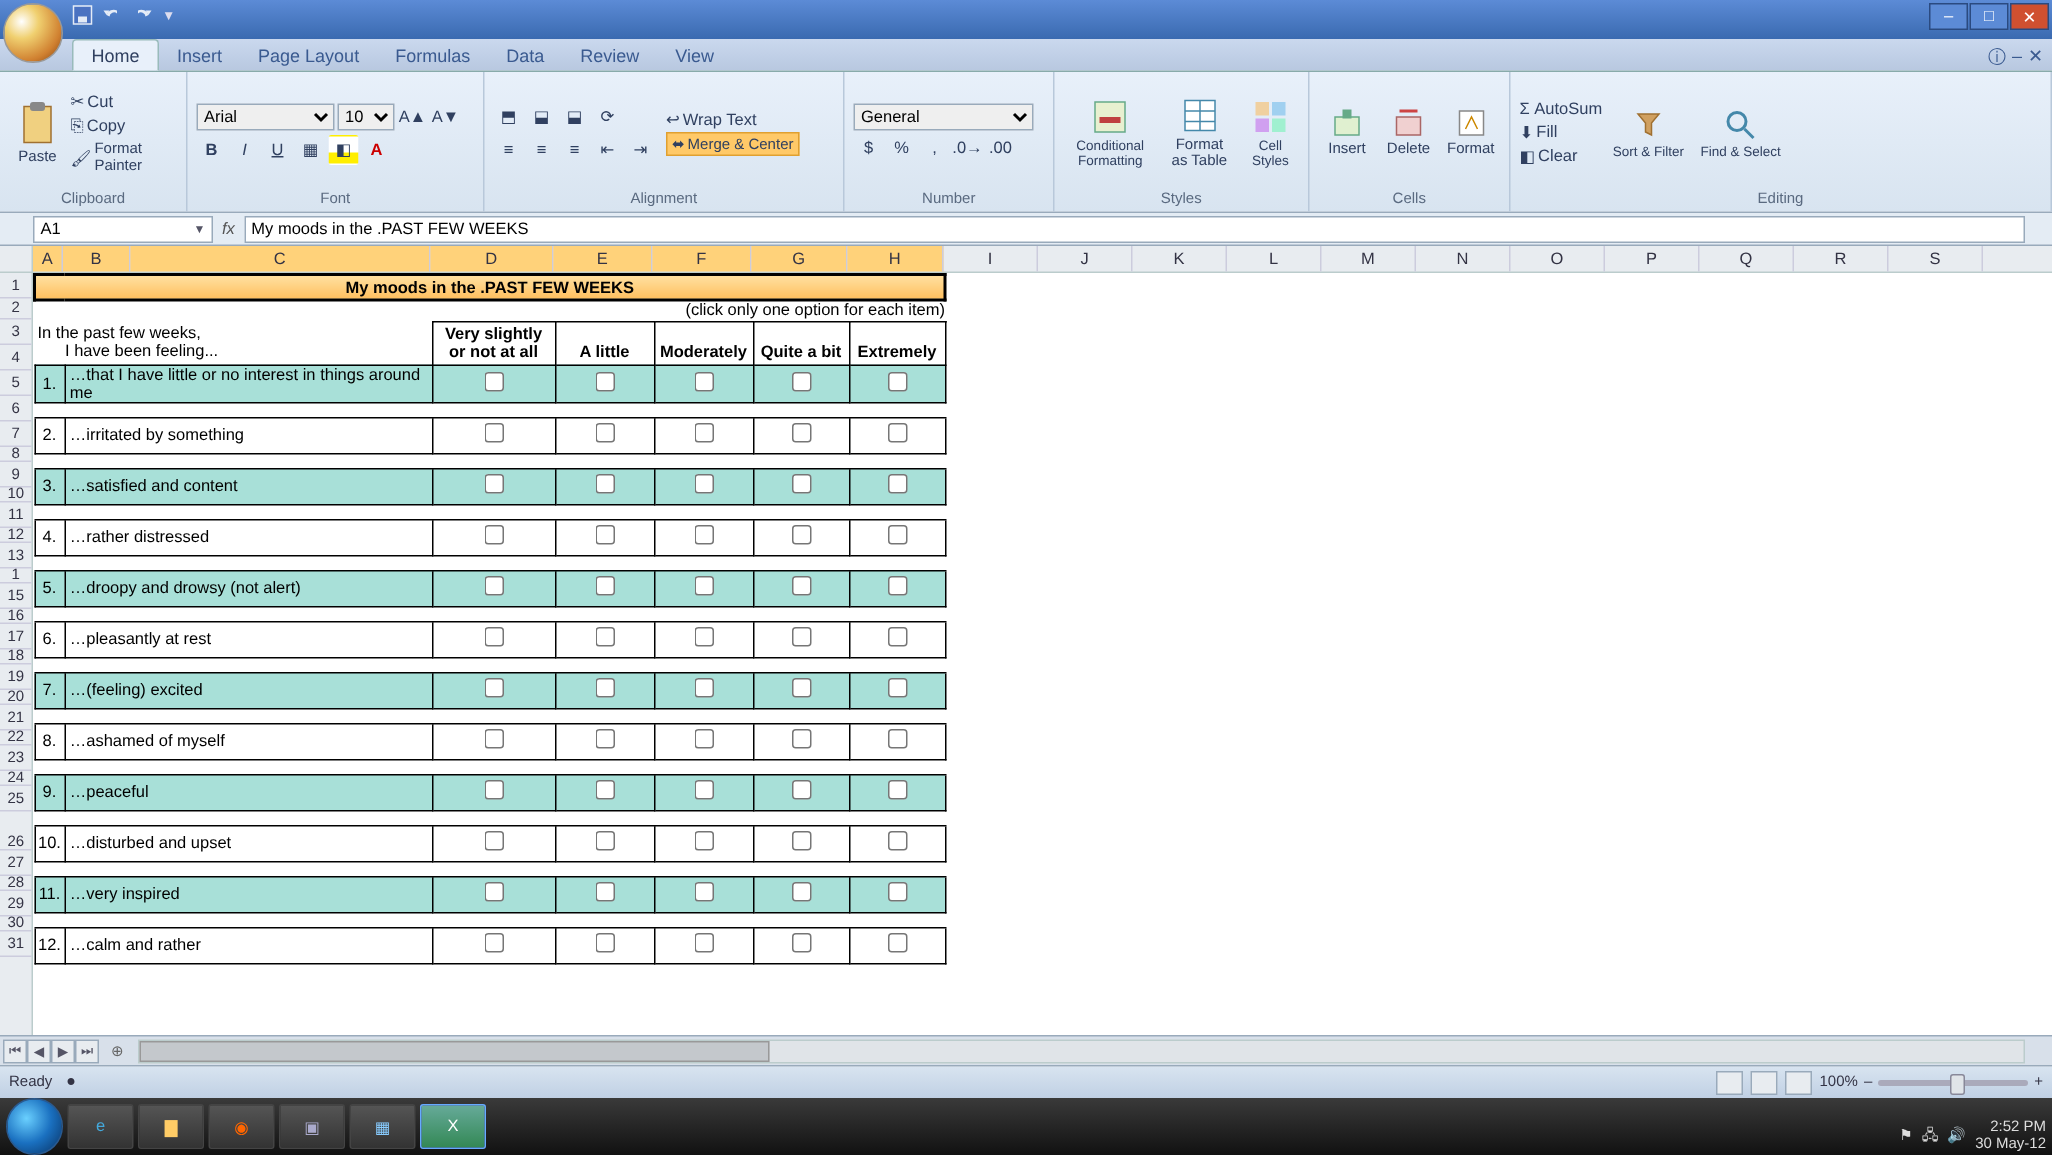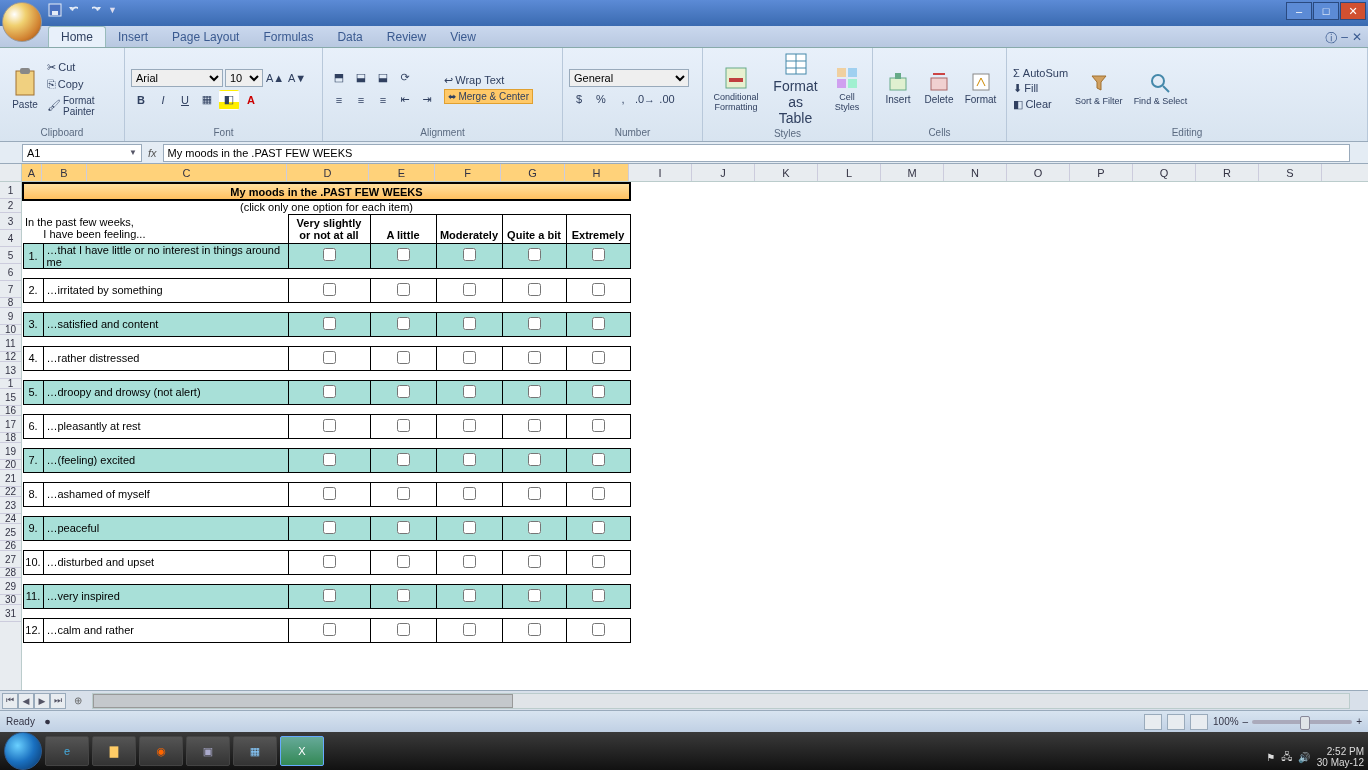--- a/index.html
+++ b/index.html
@@ -35,21 +35,21 @@
 .rowhdrs{width:22px;background:#e8ecf0;border-right:1px solid #bcc}
 .colhdrs{height:18px;background:#e8ecf0;border-bottom:1px solid #bcc;display:flex}
 .selcorner{width:22px;height:18px;background:#e8ecf0;border-right:1px solid #bcc;border-bottom:1px solid #bcc}
 .ch{border-right:1px solid #ccd;text-align:center;font-size:11px;color:#334;line-height:18px}
 .ch.sel{background:#ffd27a}
 .rh{height:17px;border-bottom:1px solid #ccd;text-align:center;font-size:10px;color:#334;line-height:17px}
 .grid{position:relative;flex:1;overflow:hidden}
 table.survey{border-collapse:collapse}
 table.survey td{border:1px solid #000;padding:0;font-size:11px}
 .titlecell{background:linear-gradient(#ffe0a0,#ffc060);text-align:center;font-weight:bold;height:17px;border:2px solid #000!important}
-.subtitle{text-align:center;height:14px;font-size:10px;border:none!important}
+.subtitle{text-align:right;height:14px;font-size:10px;border:none!important}
 .hdrcell{text-align:center;font-weight:bold;font-size:10px;vertical-align:bottom;padding:2px!important}
 .qrow{height:24px}
 .qrow.alt{background:#a8e0d8}
 .qnum{width:18px;text-align:center;font-size:10px}
 .qtext{font-size:10px;padding:0 3px!important}
 .chkcell{text-align:center;width:64px}
 .chkcell input{margin:0}
 .gaprow td{border-left:none!important;border-right:none!important;height:10px}
 .sheet-tabs{height:20px;background:#d8e0ea;display:flex;align-items:center;border-top:1px solid #9ab;font-size:10px}
 .nav4{display:flex;margin:0 2px}
@@ -233,21 +233,21 @@
           </svg>
           <span style="font-size:9px">Conditional Formatting</span>
         </div>
       <div class="bigbtn">
           <svg width="24" height="24">
             <rect x="2" y="2" width="20" height="20" fill="#fff" stroke="#48a"></rect>
             <line x1="2" y1="9" x2="22" y2="9" stroke="#48a"></line>
             <line x1="2" y1="16" x2="22" y2="16" stroke="#48a"></line>
             <line x1="12" y1="2" x2="12" y2="22" stroke="#48a"></line>
           </svg>
-          <span style="font-size:14px">Format as Table</span>
+          <span style="font-size:10px">Format as Table</span>
         </div>
       <div class="bigbtn">
           <svg width="24" height="24">
             <rect x="2" y="2" width="9" height="9" fill="#f0d0a0"></rect>
             <rect x="13" y="2" width="9" height="9" fill="#a0d0f0"></rect>
             <rect x="2" y="13" width="9" height="9" fill="#d0a0f0"></rect>
             <rect x="13" y="13" width="9" height="9" fill="#a0f0d0"></rect>
           </svg>
           <span style="font-size:9px">Cell Styles</span>
         </div>
@@ -373,21 +373,21 @@
           <div class="rh" style="height: 10px; line-height: 10px;">16</div>
           <div class="rh" style="height: 17px; line-height: 17px;">17</div>
           <div class="rh" style="height: 10px; line-height: 10px;">18</div>
           <div class="rh" style="height: 17px; line-height: 17px;">19</div>
           <div class="rh" style="height: 10px; line-height: 10px;">20</div>
           <div class="rh" style="height: 17px; line-height: 17px;">21</div>
           <div class="rh" style="height: 10px; line-height: 10px;">22</div>
           <div class="rh" style="height: 17px; line-height: 17px;">23</div>
           <div class="rh" style="height: 10px; line-height: 10px;">24</div>
           <div class="rh" style="height: 17px; line-height: 17px;">25</div>
-          <div class="rh" style="height: 10px; line-height: 10px;">26</div>
+          <div class="rh" style="height: 10px; line-height: 10px; margin-top: 16px;">26</div>
           <div class="rh" style="height: 17px; line-height: 17px;">27</div>
           <div class="rh" style="height: 10px; line-height: 10px;">28</div>
           <div class="rh" style="height: 17px; line-height: 17px;">29</div>
           <div class="rh" style="height: 10px; line-height: 10px;">30</div>
           <div class="rh" style="height: 17px; line-height: 17px;">31</div>
         </div>
       <div class="grid">
         <div id="survey-mount">
             <table class="survey">
               <tbody>

